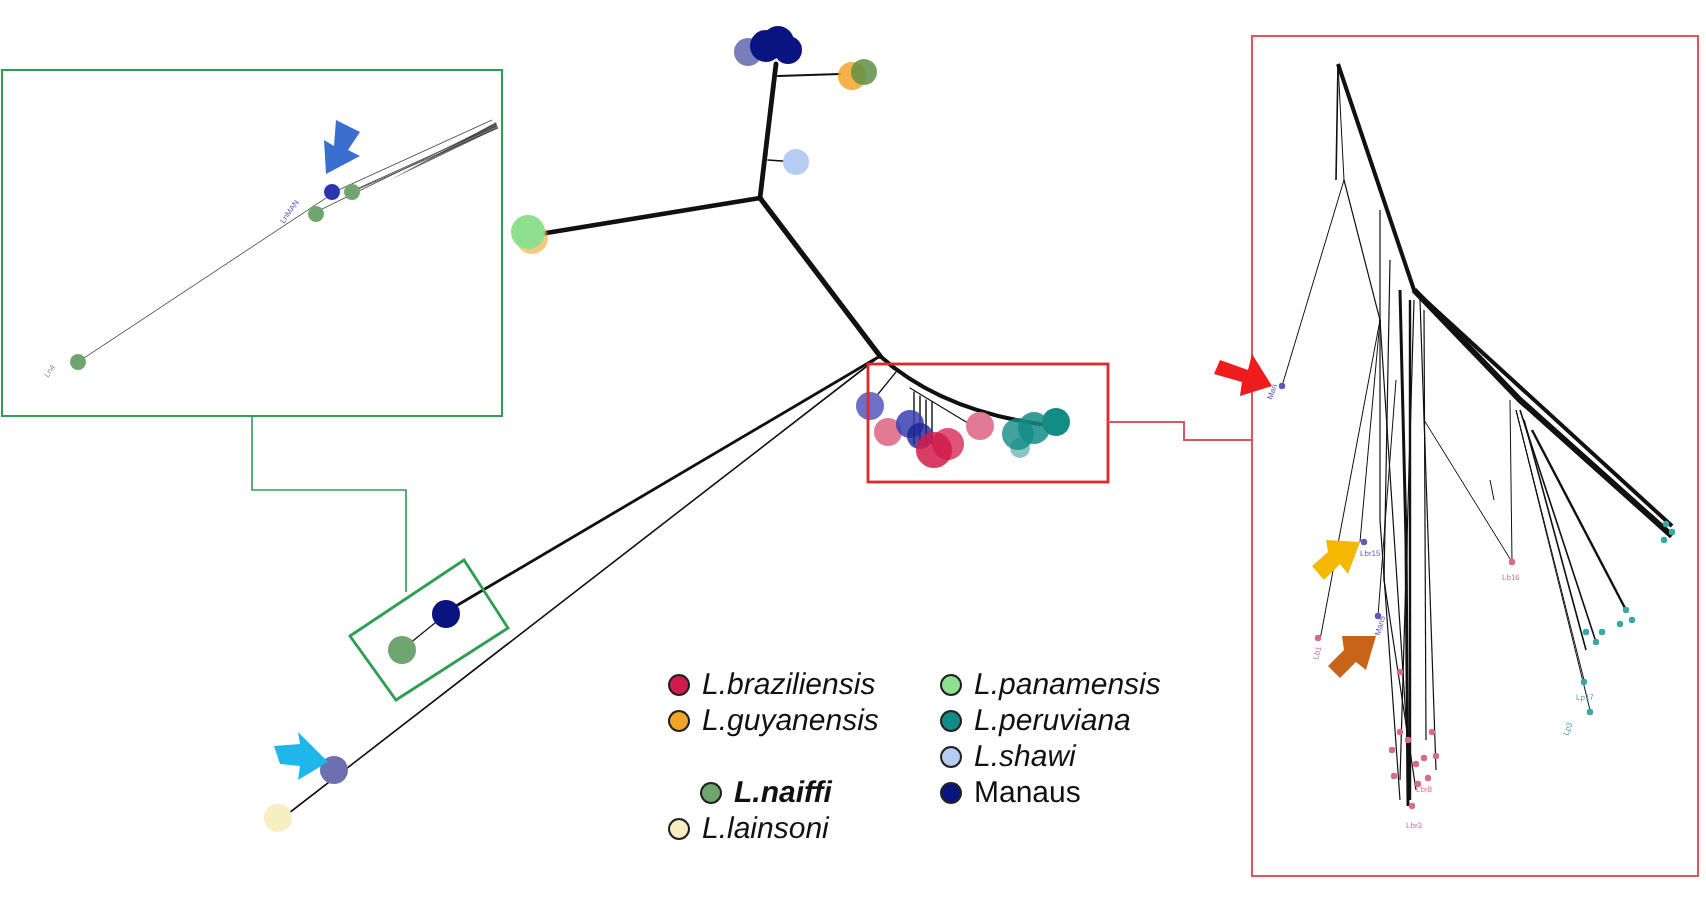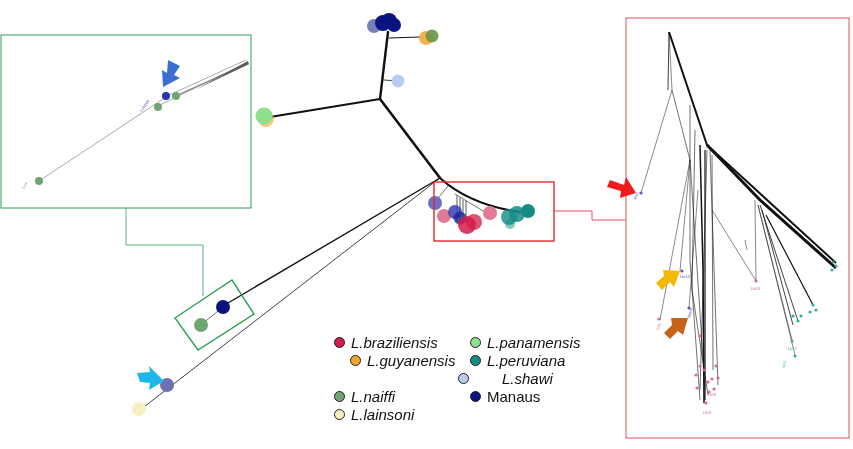--- a/index.html
+++ b/index.html
@@ -166,41 +166,41 @@
   <polygon points="656,283 664,276 663,270 680,271 674,287 670,282 662,290" fill="#f5b800"></polygon>
   <polygon points="664,333 672,325 671,318 688,318 683,335 678,331 670,339" fill="#c7641a"></polygon>
   <polygon points="137,373 150,372 149,366 164,381 149,390 150,383 140,382" fill="#1fb6ec"></polygon>
 </svg>
 
 <div class="legend">
   <div class="legend-item" style="left:0; top:0;">
     <span class="legend-swatch" style="background:#d11b4a;"></span>
     <span class="legend-label">L.braziliensis</span>
   </div>
-  <div class="legend-item" style="left:16px; top:18px;">
+  <div class="legend-item" style="left:0; top:18px;">
     <span class="legend-swatch" style="background:#f2a52b;"></span>
     <span class="legend-label">L.guyanensis</span>
   </div>
   <div class="legend-item" style="left:0; top:36px;margin-top:36px;">
     <span class="legend-swatch" style="background:#f7efc2;"></span>
     <span class="legend-label">L.lainsoni</span>
   </div>
-  <div class="legend-item" style="left:0; top:54px;">
+  <div class="legend-item" style="left:16px; top:54px;font-weight:bold;">
     <span class="legend-swatch" style="background:#6fa56f;"></span>
     <span class="legend-label">L.naiffi</span>
   </div>
   <div class="legend-item" style="left:136px; top:18px;">
     <span class="legend-swatch" style="background:#138c86;"></span>
     <span class="legend-label">L.peruviana</span>
   </div>
   <div class="legend-item" style="left:136px; top:0;">
     <span class="legend-swatch" style="background:#8ee08e;"></span>
     <span class="legend-label">L.panamensis</span>
   </div>
-  <div class="legend-item" style="left:124px; top:36px;gap:27px;">
+  <div class="legend-item" style="left:136px; top:36px;">
     <span class="legend-swatch" style="background:#b6ccf2;"></span>
     <span class="legend-label">L.shawi</span>
   </div>
   <div class="legend-item" style="left:136px; top:54px;justify-content:center;">
     <span class="legend-swatch" style="background:#0a1480;"></span>
     <span class="legend-label plain">Manaus</span>
   </div>
 </div>
 
 </body></html>

